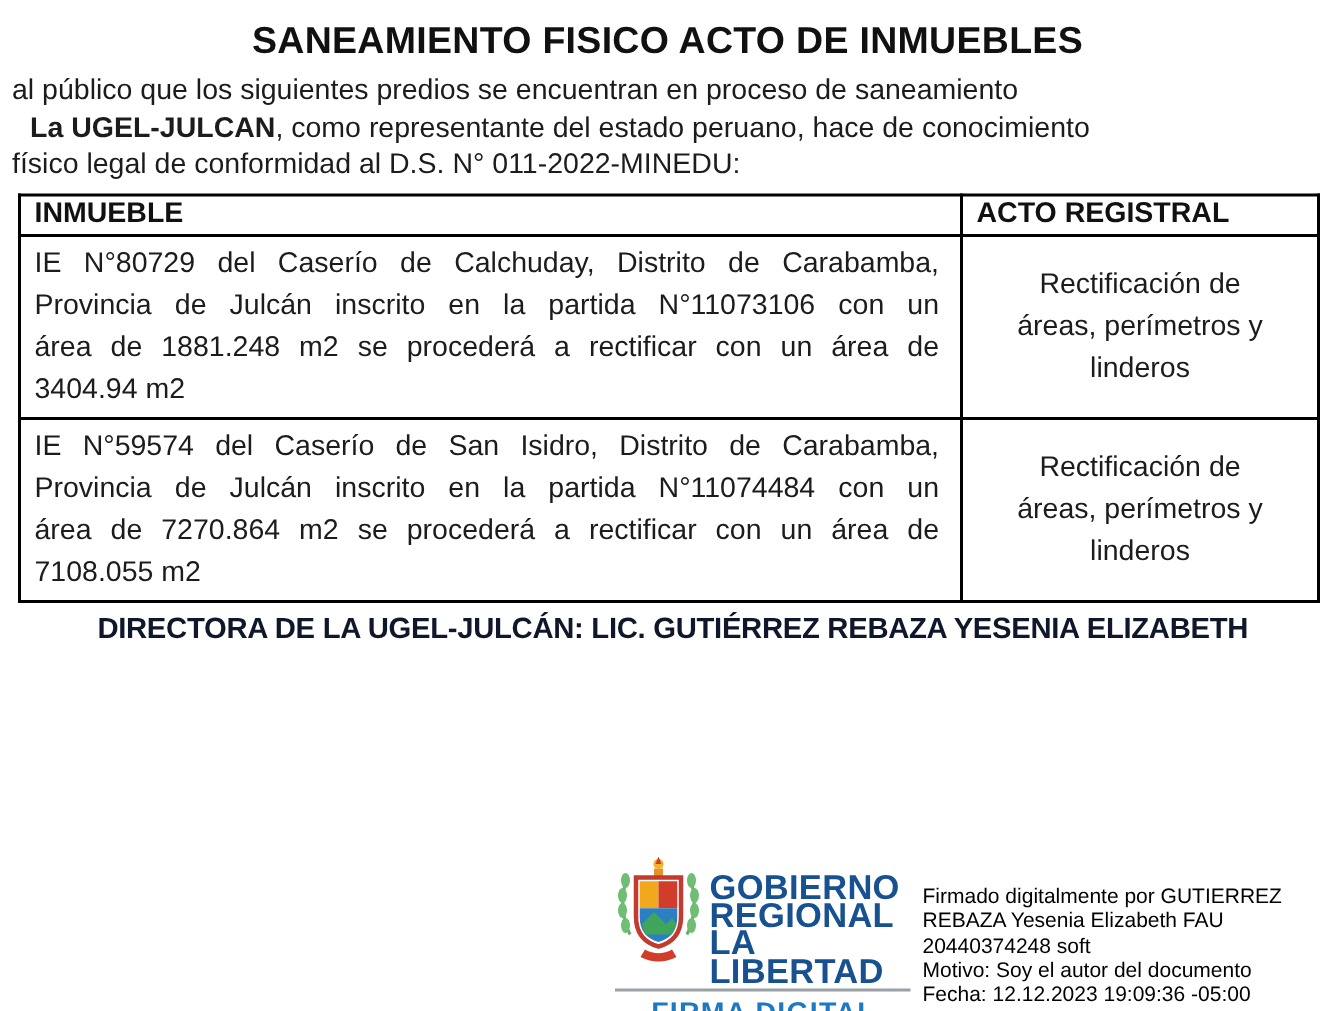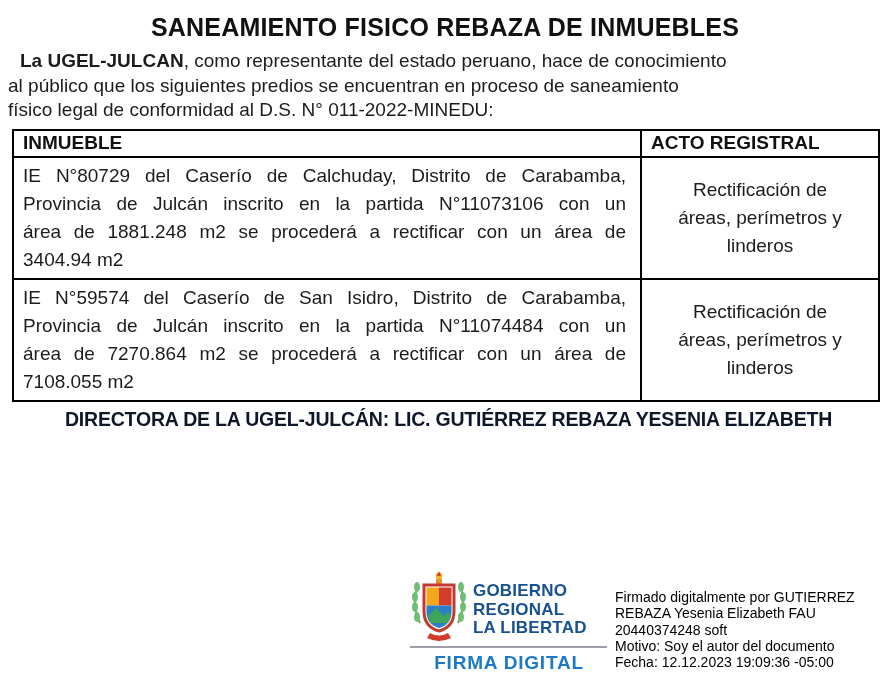--- a/index.html
+++ b/index.html
@@ -85,21 +85,21 @@
     width: 450px;
     display: flex;
     align-items: flex-start;
   }
   .sig-left { width: 198px; flex: 0 0 198px; }
   .sig-row { display: flex; align-items: flex-start; }
   .shield { width: 58px; height: 72px; flex: 0 0 58px; margin-top: 2px; }
   .org-lines {
     margin-top: 13px;
     margin-left: 5px;
-    font-size: 17px;
+    font-size: 23px;
     font-weight: bold;
     line-height: 18.5px;
     color: #17518f;
     letter-spacing: 0.2px;
   }
   .sig-divider {
     margin-top: 3px;
     border-top: 2px solid #9aa0a6;
     width: 197px;
   }
@@ -117,25 +117,25 @@
     font-size: 14px;
     line-height: 16.3px;
     color: #000000;
   }
 </style>
 </head>
 <body>
 
 <div class="page">
 
-  <h1 class="doc-title">SANEAMIENTO FISICO REBAZA DE INMUEBLES</h1>
+  <h1 class="doc-title">SANEAMIENTO FISICO ACTO DE INMUEBLES</h1>
 
   <div class="intro">
+    <div>al público que los siguientes predios se encuentran en proceso de saneamiento</div>
     <div><span class="indent"></span><b>La UGEL-JULCAN</b><span>, como representante del estado peruano, hace de conocimiento</span></div>
-    <div>al público que los siguientes predios se encuentran en proceso de saneamiento</div>
     <div>físico legal de conformidad al D.S. N° 011-2022-MINEDU:</div>
   </div>
 
   <table class="notice-table">
     <thead>
       <tr>
         <th class="col-inmueble">INMUEBLE</th>
         <th class="col-acto">ACTO REGISTRAL</th>
       </tr>
     </thead>

